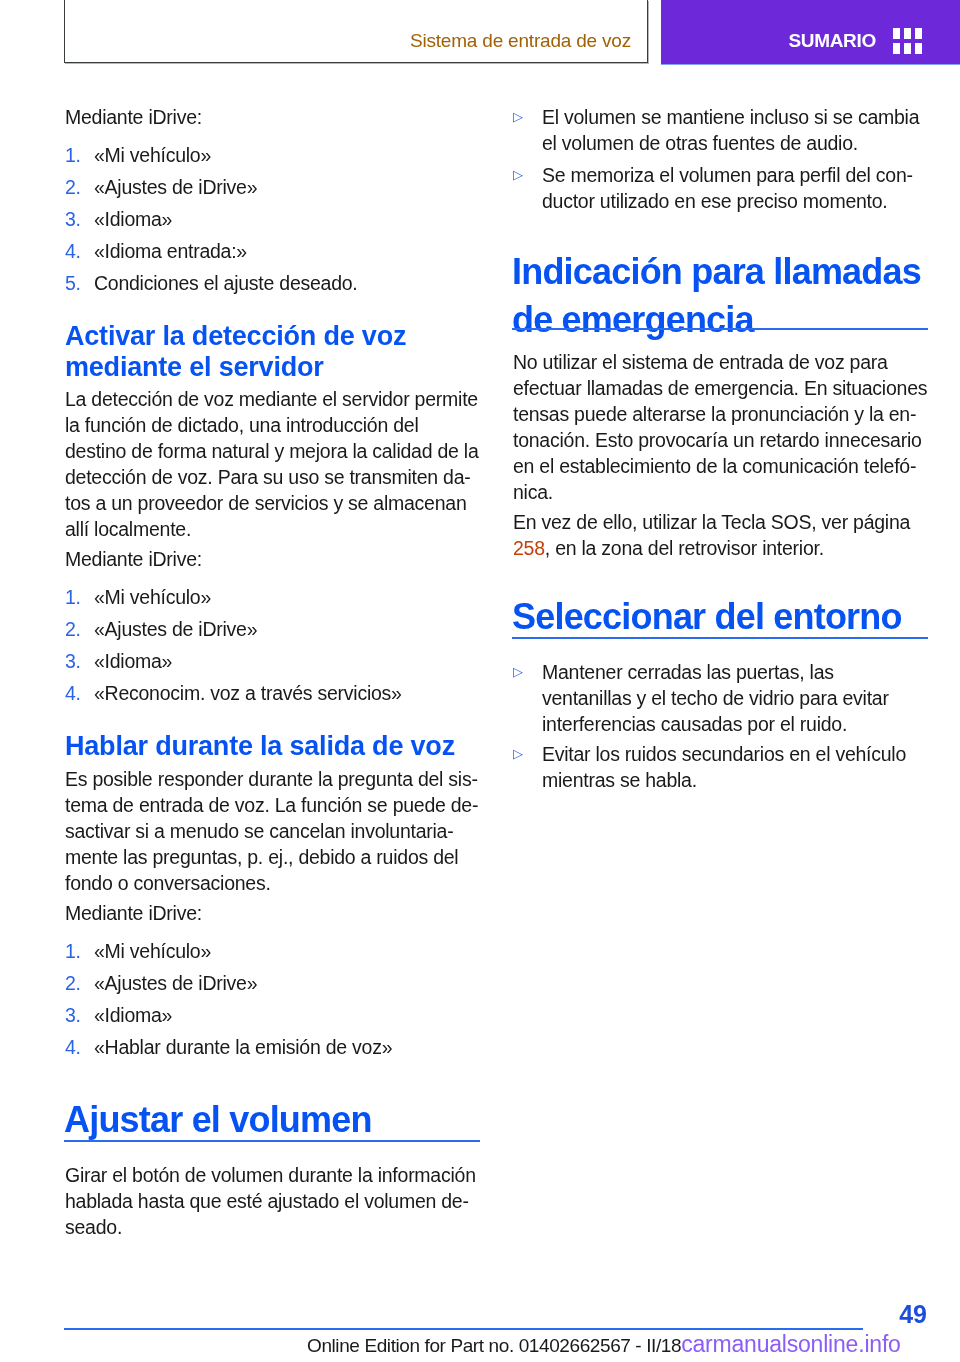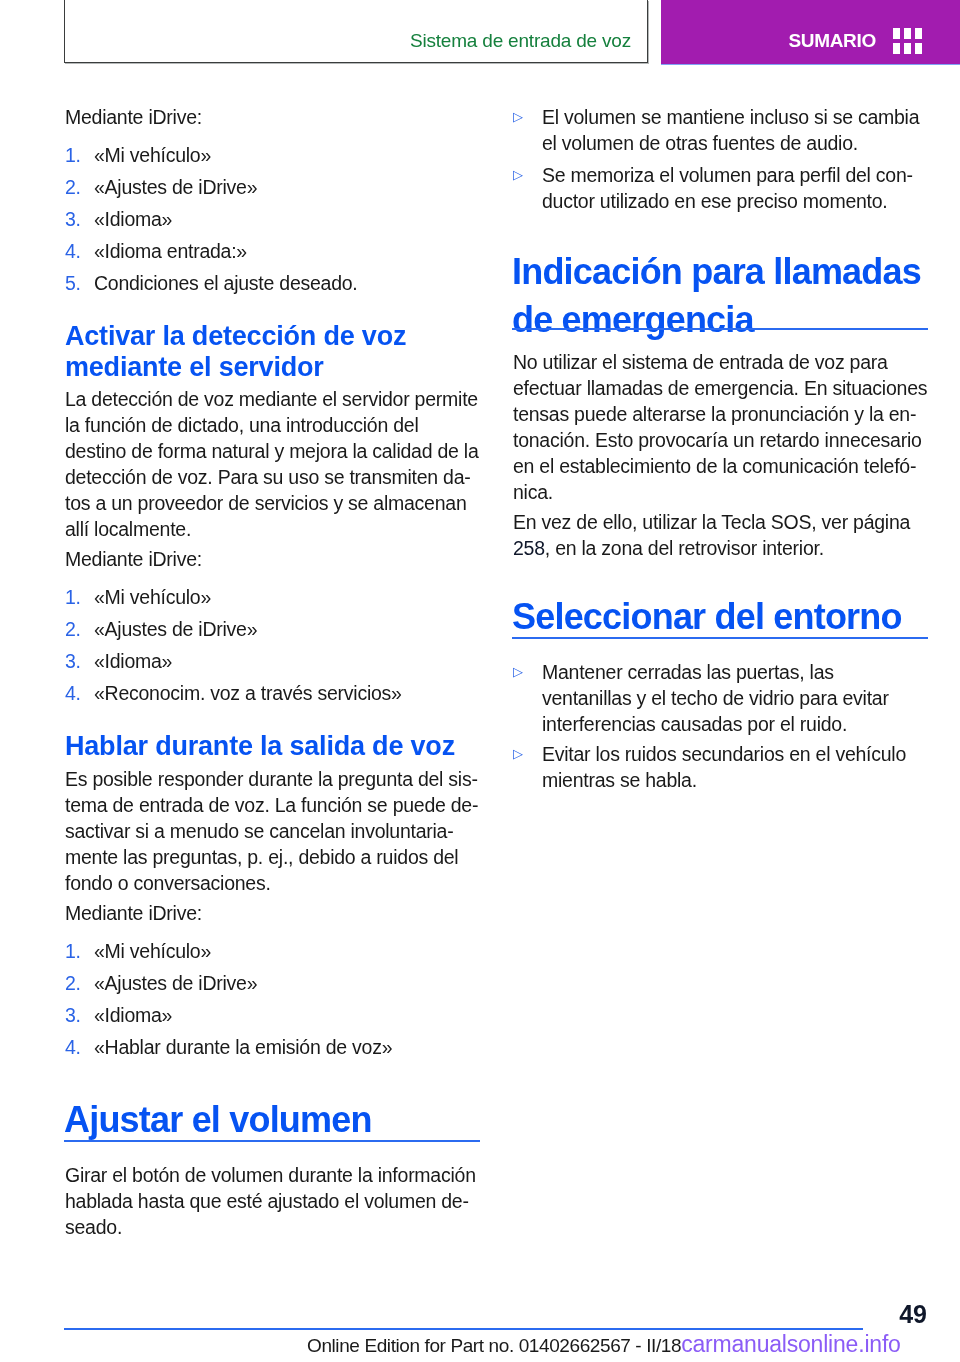--- a/index.html
+++ b/index.html
@@ -1,39 +1,39 @@
 <!DOCTYPE html>
 <html><head>
 <meta charset="utf-8">
 <style>
   html, body { margin:0; padding:0; background:#ffffff; }
   body { width:960px; height:1362px; position:relative; overflow:hidden;
          font-family:"Liberation Sans", sans-serif; color:#1a1a1a; }
   .abs { position:absolute; }
   .hdr-box { left:64px; top:0; width:584px; height:63px; border:1.5px solid #3a3d3d; border-top:none;
              box-shadow:1px 1px 0 #b5b8b8; box-sizing:border-box; }
-  .hdr-title { right:16px; bottom:10px; font-size:19px; color:#15803d; letter-spacing:-0.2px; }
-  .sumario { left:661px; top:0; width:299px; height:64px; background:#a21caf; box-shadow:0 1px 0 #7fa3f5; }
+  .hdr-title { right:16px; bottom:10px; font-size:19px; color:#a16207; letter-spacing:-0.2px; }
+  .sumario { left:661px; top:0; width:299px; height:64px; background:#6d28d9; box-shadow:0 1px 0 #7fa3f5; }
   .sumario-label { right:84px; top:30px; font-size:19px; font-weight:bold; color:#fff; letter-spacing:-0.3px; }
   .grid-icon { right:38px; top:28px; width:29px; height:26px; display:grid;
                grid-template-columns:repeat(3,7px); grid-template-rows:repeat(2,11px); gap:4px 4px; }
   .grid-icon span { background:#fff; display:block; }
   .p { font-size:19.5px; line-height:26px; letter-spacing:-0.25px; }
   .h2 { font-size:27px; line-height:31px; font-weight:bold; color:#0653f2; letter-spacing:-0.2px; }
   .h1 { font-size:36px; line-height:48px; font-weight:bold; color:#0653f2; letter-spacing:-0.8px; }
   .rule { height:2px; background:#2b6bf0; }
   .ol-item { position:absolute; font-size:19.5px; line-height:26px; letter-spacing:-0.25px; }
   .ol-item .num { position:absolute; left:0; color:#2a63e6; }
   .ol-item .txt { position:absolute; left:29px; white-space:nowrap; }
   .bl-item { position:absolute; font-size:19.5px; line-height:26px; letter-spacing:-0.25px; }
   .bl-item .tri { position:absolute; left:0; top:0; color:#2a63e6; font-size:13px; }
   .bl-item .txt { position:absolute; left:29px; }
-  .link { color:#0f172a; }
+  .link { color:#c2410c; }
   .footer-rule { left:64px; top:1328px; width:799px; height:2px; background:#2b6bf0; }
-  .page-num { right:33px; top:1300px; font-size:25px; font-weight:bold; color:#0f172a; }
+  .page-num { right:33px; top:1300px; font-size:25px; font-weight:bold; color:#1d4ed8; }
   .footer-text { left:307px; top:1331px; font-size:19px; color:#1a1a1a; letter-spacing:-0.4px; white-space:nowrap; }
   .watermark { color:#8b5cf6; font-size:23px; letter-spacing:-0.2px; }
 </style>
 </head>
 <body>
 
 <div class="abs hdr-box">
   <div class="abs hdr-title">Sistema de entrada de voz</div>
 </div>
 <div class="abs sumario">

